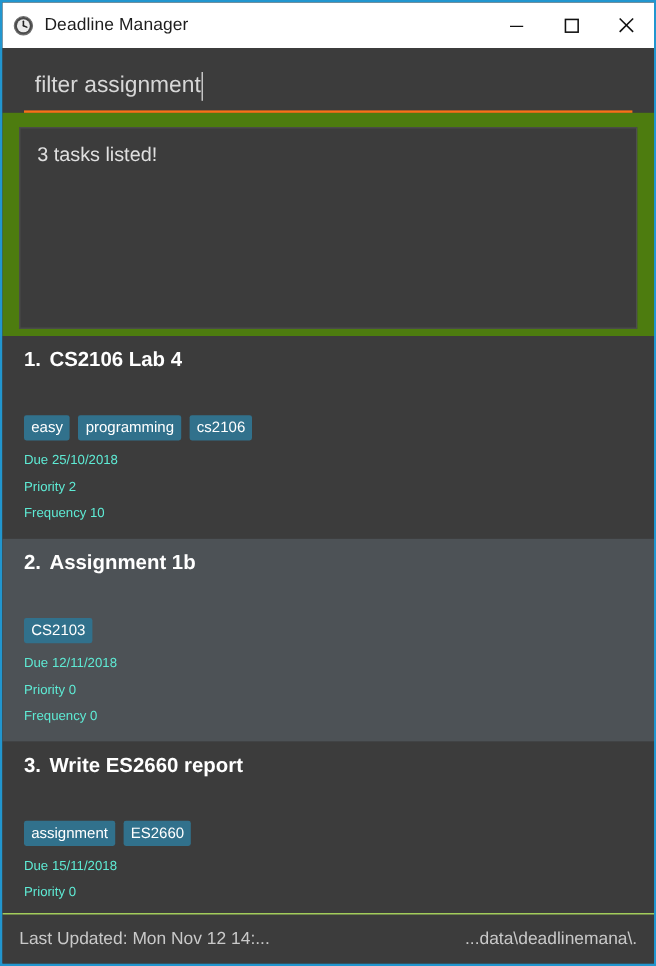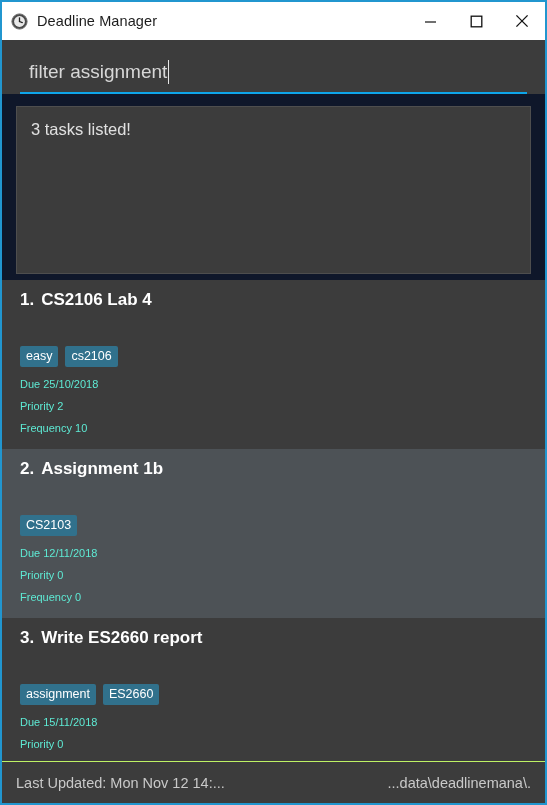--- a/index.html
+++ b/index.html
@@ -83,21 +83,21 @@
     white-space: nowrap;
   }
 
   
   .filter-area {
     padding: 18px 18px 0 18px;
     background: #3c3c3c;
   }
   .filter-field {
     position: relative;
-    border-bottom: 2px solid #0ea5e9;
+    border-bottom: 2px solid #f97316;
     padding: 2px 0 8px 0;
     display: flex;
     align-items: flex-end;
   }
   .filter-text {
     font-size: 19px;
     color: #d7d7d7;
     line-height: 24px;
     padding-left: 9px;
     white-space: pre;
@@ -105,21 +105,21 @@
   .caret {
     width: 1px;
     height: 24px;
     background: #e6e6e6;
     margin-left: 1px;
   }
 
   
   .result-wrap {
     padding: 12px 14px 6px 14px;
-    background: #0f172a;
+    background: #4d7c0f;
   }
   .result-box {
     border: 1px solid #4e4e4e;
     background: #3c3c3c;
     height: 168px;
     box-sizing: border-box;
     padding: 12px 14px;
     overflow: hidden;
   }
   .result-text {
@@ -263,20 +263,21 @@
   </div>
 
   <div class="task-list">
 
     <div class="task-card">
       <div class="task-title">
         <span class="idx">1.</span><span>CS2106 Lab 4</span>
       </div>
       <div class="tag-row">
         <span class="tag">easy</span>
+        <span class="tag">programming</span>
         <span class="tag">cs2106</span>
       </div>
       <div class="task-meta">Due 25/10/2018</div>
       <div class="task-meta">Priority 2</div>
       <div class="task-meta">Frequency 10</div>
     </div>
 
     <div class="task-card alt">
       <div class="task-title">
         <span class="idx">2.</span><span>Assignment 1b</span>

